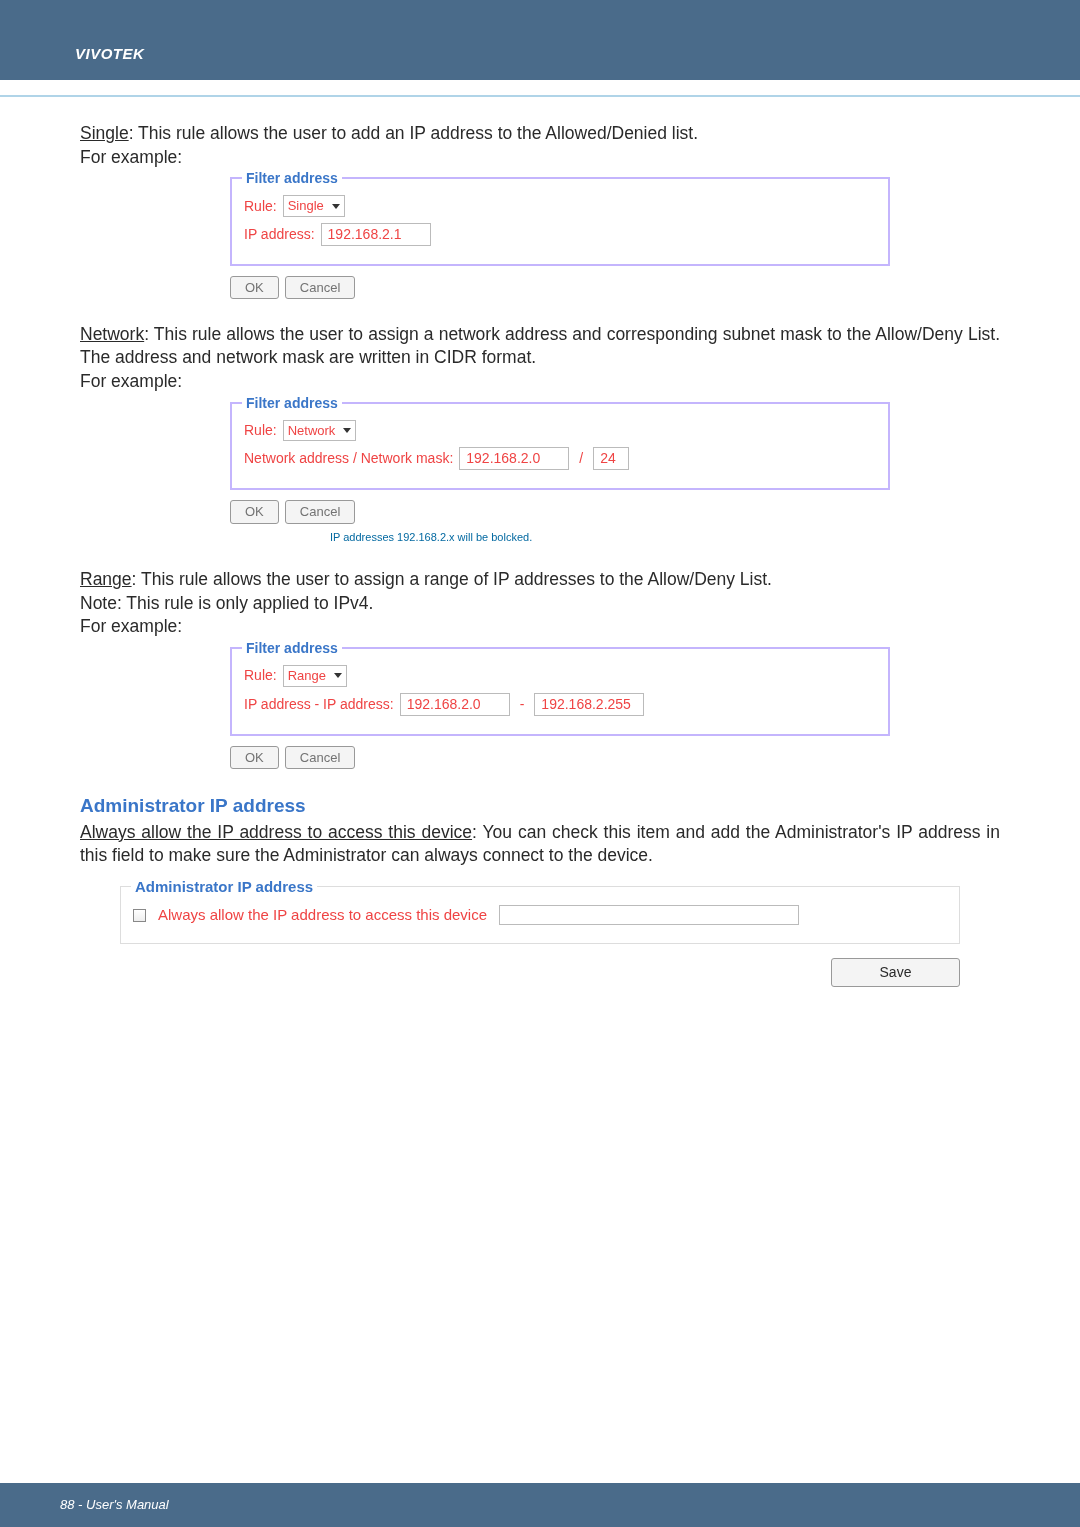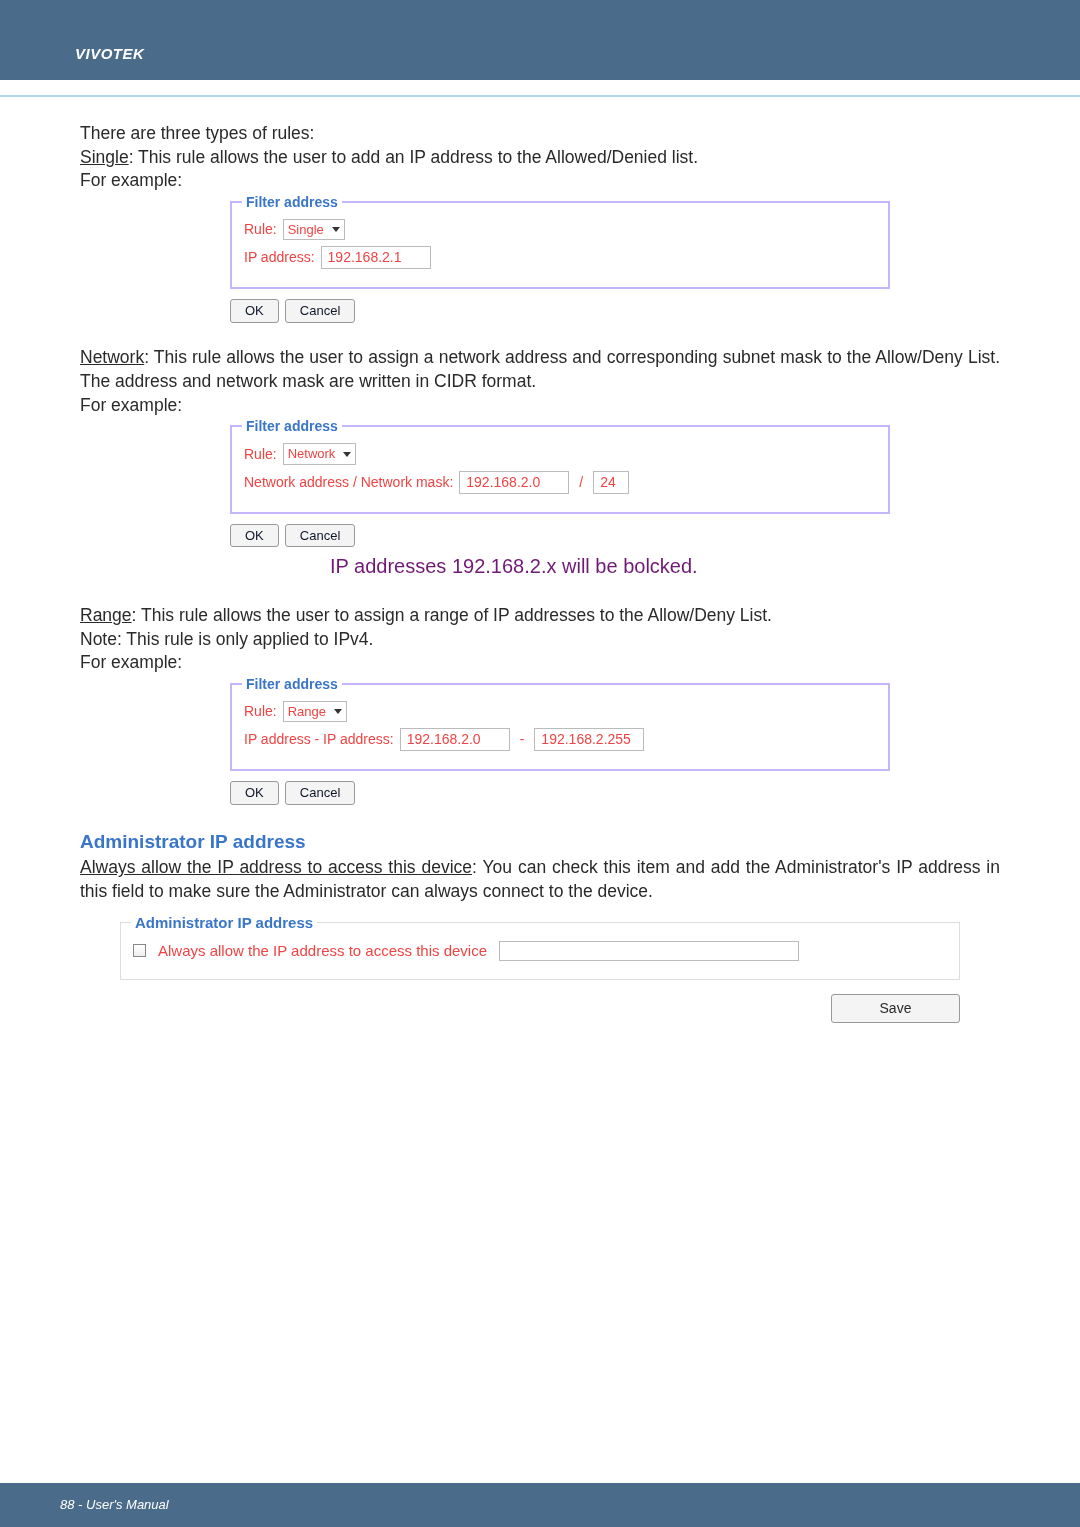--- a/index.html
+++ b/index.html
@@ -85,25 +85,25 @@
     display: flex;
     gap: 6px;
   }
   .btn {
     border: 1px solid #999;
     background: #f4f4f4;
     padding: 2px 14px;
     font-size: 13px;
     border-radius: 3px;
     cursor: pointer;
-    color: #0f172a;
+    color: #737373;
   }
   .callout {
-    color: #701a75;
-    font-size: 20px;
+    color: #0369a1;
+    font-size: 11px;
     margin-left: 250px;
     margin-top: -4px;
   }
   .sec-title {
     color: #3a76c8;
     font-weight: bold;
     font-size: 19px;
     margin-top: 24px;
     margin-bottom: 2px;
   }
@@ -174,21 +174,20 @@
 </head>
 <body>
 
 <div class="header-band">
   <span class="header-brand">VIVOTEK</span>
 </div>
 <div class="divider-line"></div>
 
 <div class="content">
 
-  <p>There are three types of rules:</p>
   <p>
     <span class="u">Single</span><span>: This rule allows the user to add an IP address to the Allowed/Denied list.</span>
   </p>
   <p>For example:</p>
 
   <div class="fieldset-wrap">
     <div class="fieldset">
       <div class="fieldset-title">Filter address</div>
       <div class="fieldset-row">
         <span>Rule:</span>

